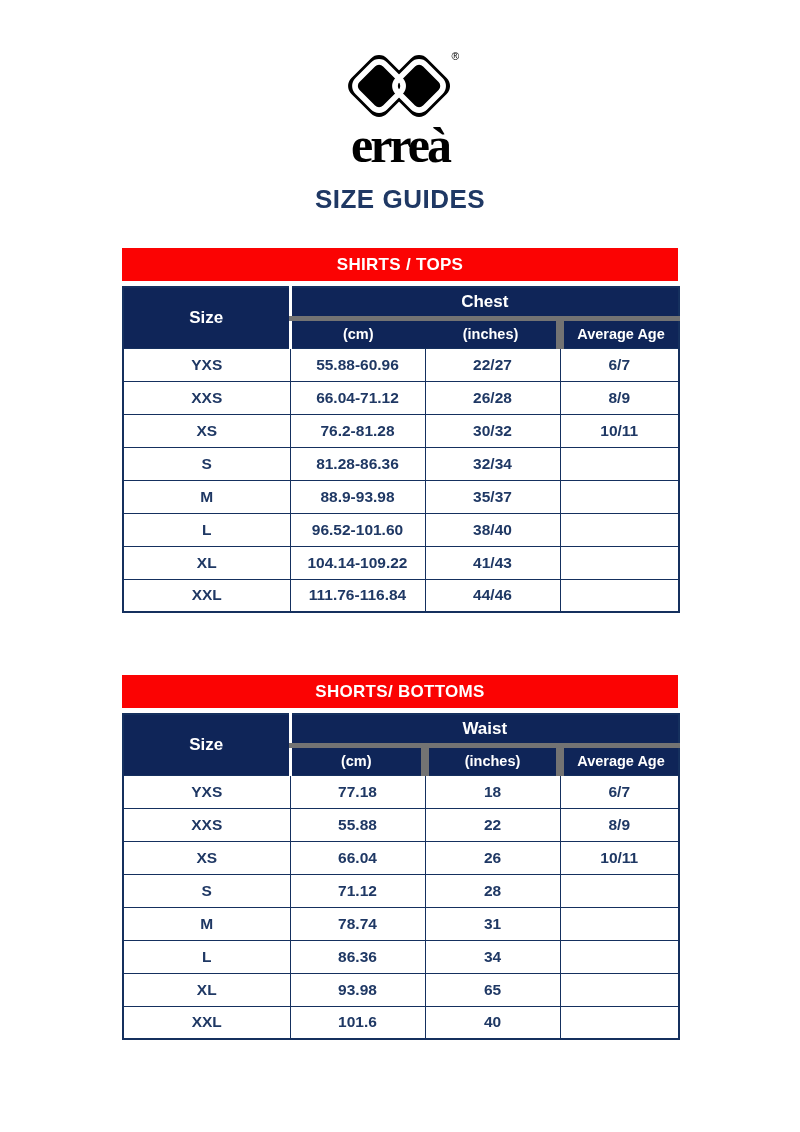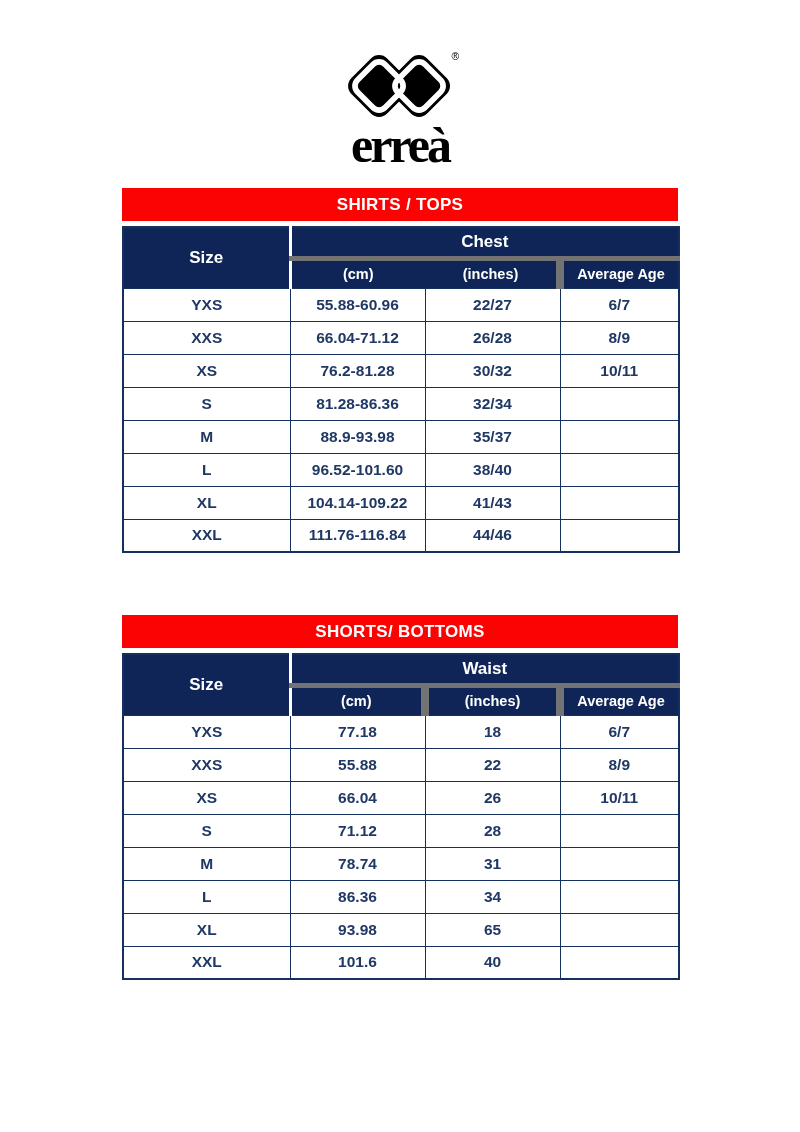--- a/index.html
+++ b/index.html
@@ -16,21 +16,21 @@
     font-family:Liberation Serif, serif; font-weight:bold;
     font-size:50px; line-height:1.0; letter-spacing:-3px;
     color:#000000; margin-top:-6px;
   }
   .title {
     font-size:26px; font-weight:bold; color:#1F3864;
     text-align:center; letter-spacing:0.5px; margin-top:14px;
   }
 
   
-  .size-chart { width:556px; margin:18px auto 0; }
+  .size-chart { width:556px; margin:33px auto 0; }
   .size-chart.second { margin-top:62px; }
 
   .banner {
     height:33px; line-height:33px; background:#FB0303;
     color:#ffffff; font-weight:bold; font-size:17px;
     text-align:center; letter-spacing:0.3px; margin-bottom:5px;
   }
 
   table.size-table {
     width:556px; table-layout:fixed; border-collapse:collapse;
@@ -75,20 +75,21 @@
         <rect x="-20.5" y="-20.5" width="41" height="41" rx="9" fill="none" stroke="#ffffff" stroke-width="6"></rect>
       </g>
       <g transform="translate(83,42) rotate(45)">
         <rect x="-20.5" y="-20.5" width="41" height="41" rx="9" fill="none" stroke="#ffffff" stroke-width="6"></rect>
       </g>
       <text x="117" y="15" font-size="11" fill="#000000">®</text>
     </svg>
     <div class="wordmark">erreà</div>
   </div>
 
+  <h1 class="title">SIZE GUIDES</h1>
 
   <section class="size-chart">
     <div class="banner">SHIRTS / TOPS</div>
     <table class="size-table">
       <colgroup>
           <col class="c-size">
           <col class="c-cm">
           <col class="c-in">
           <col class="c-age">
         </colgroup>

